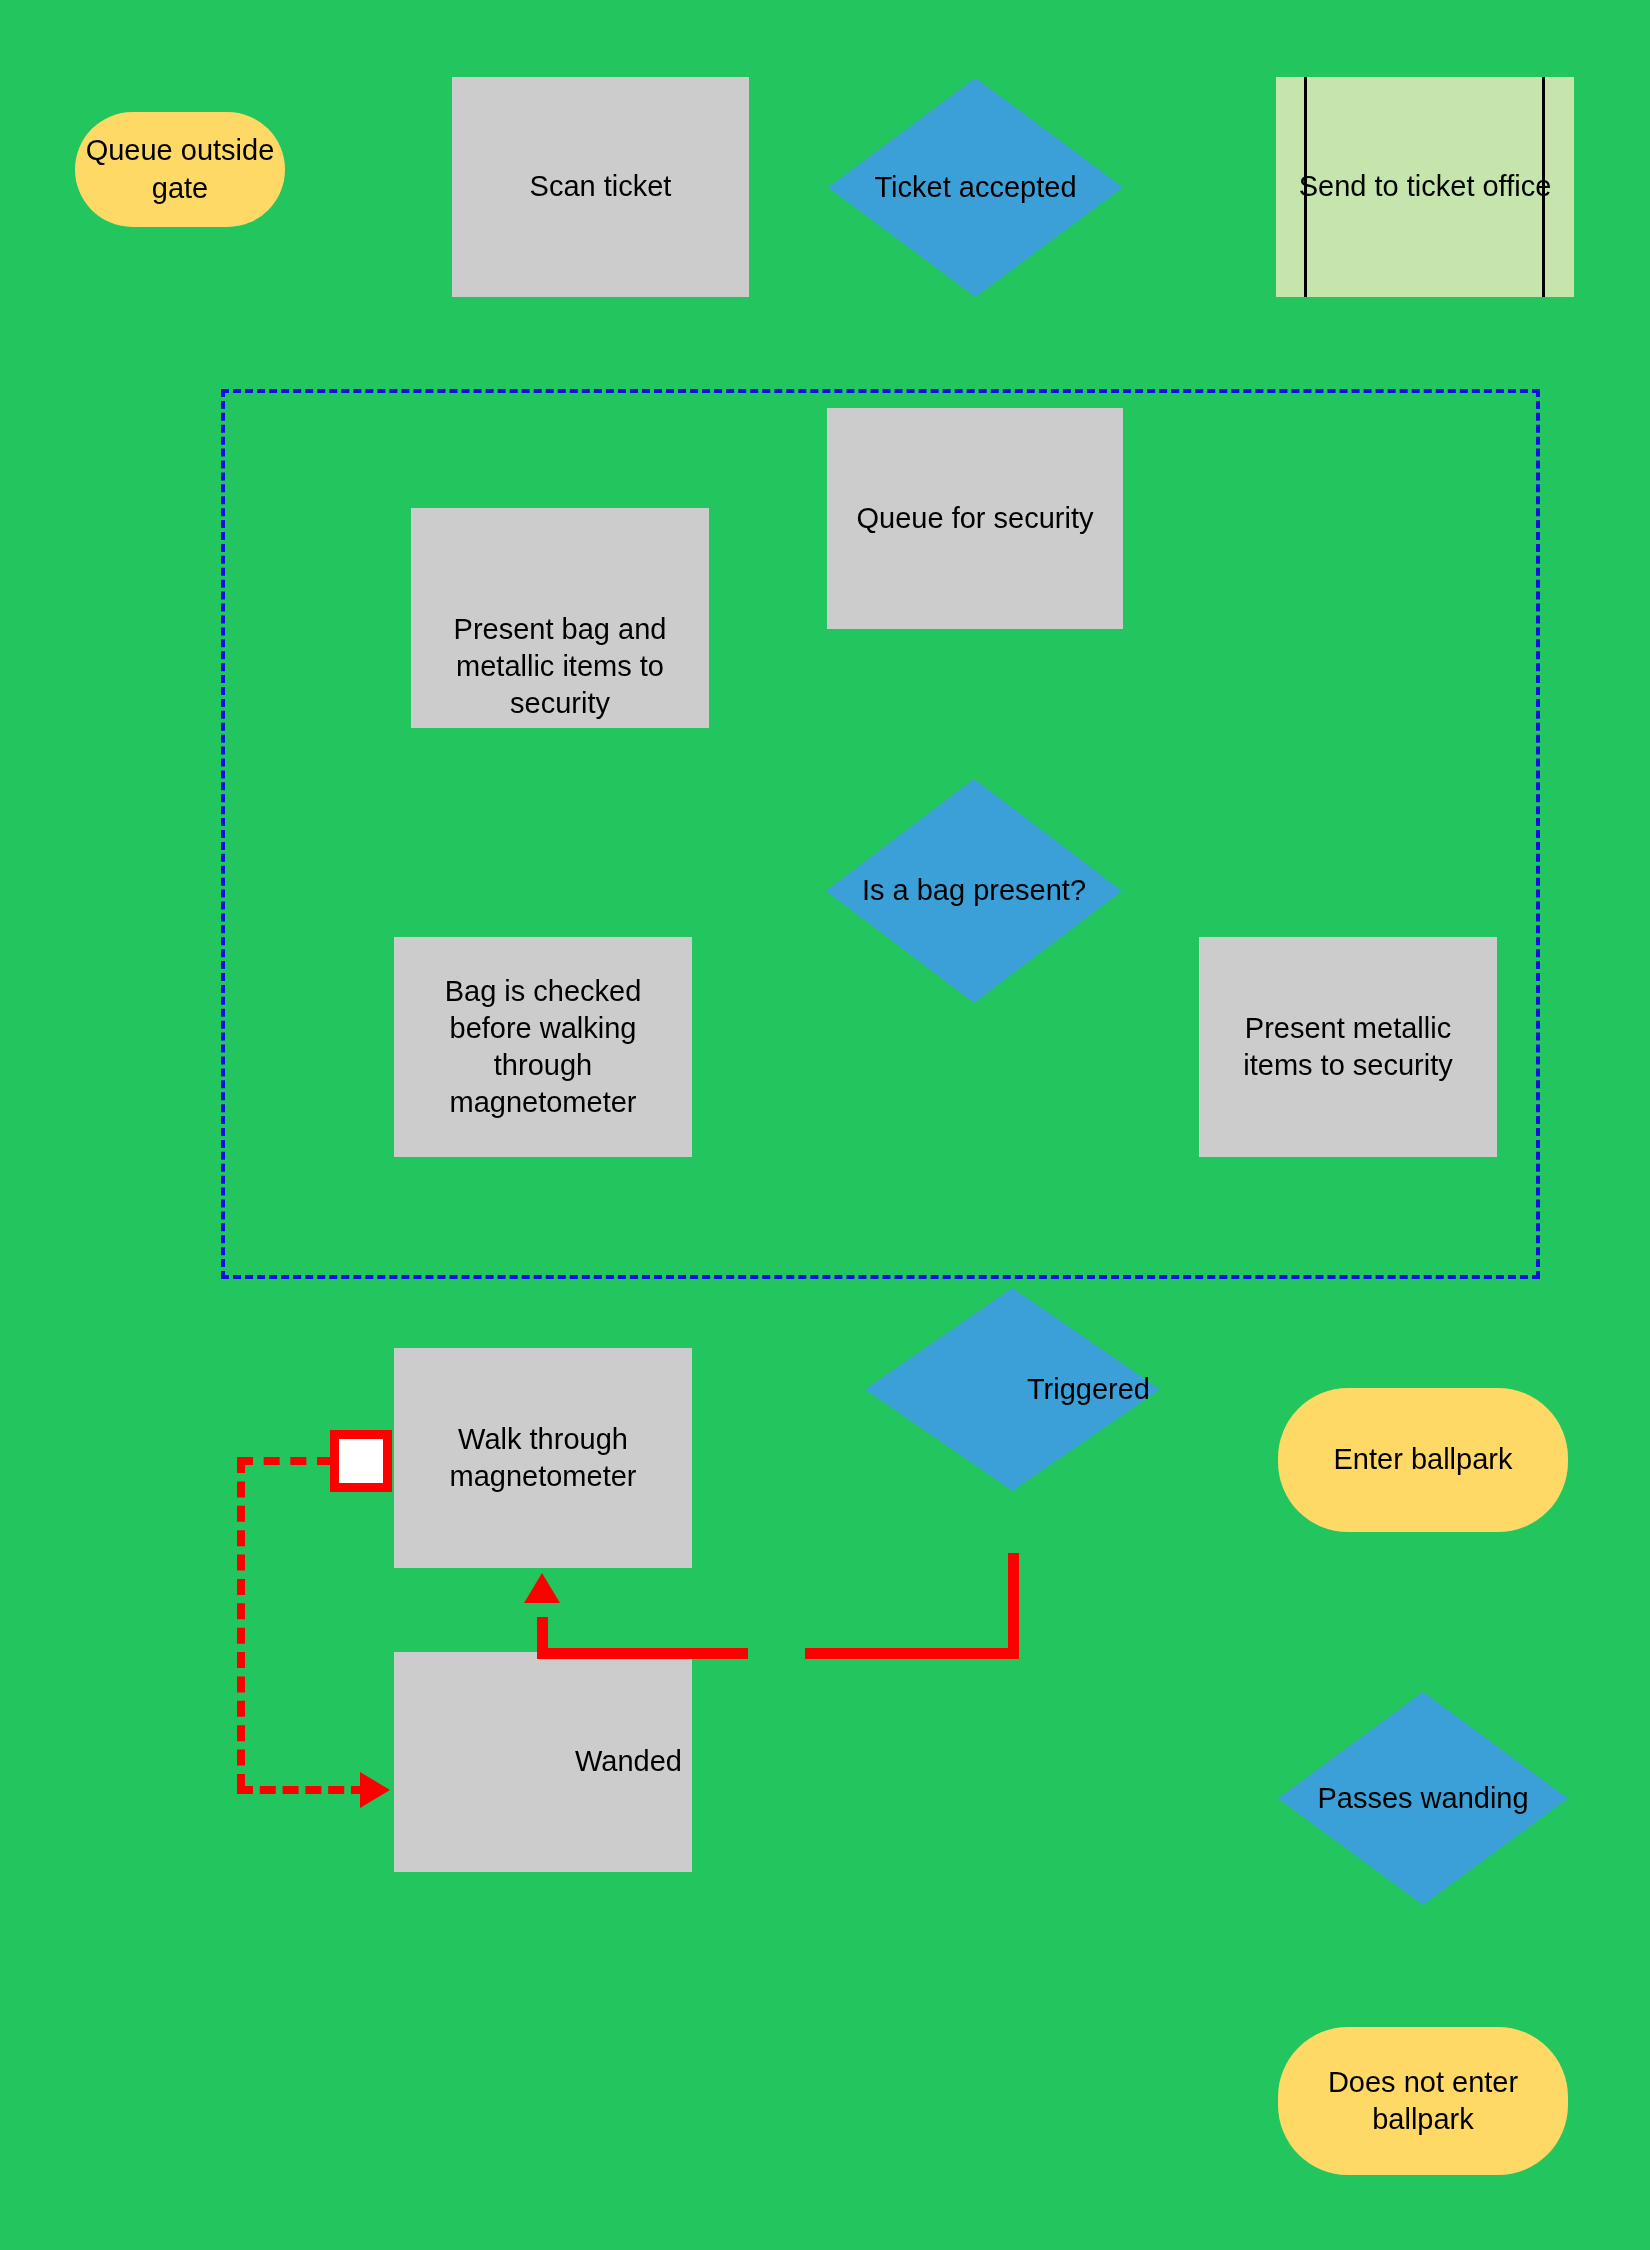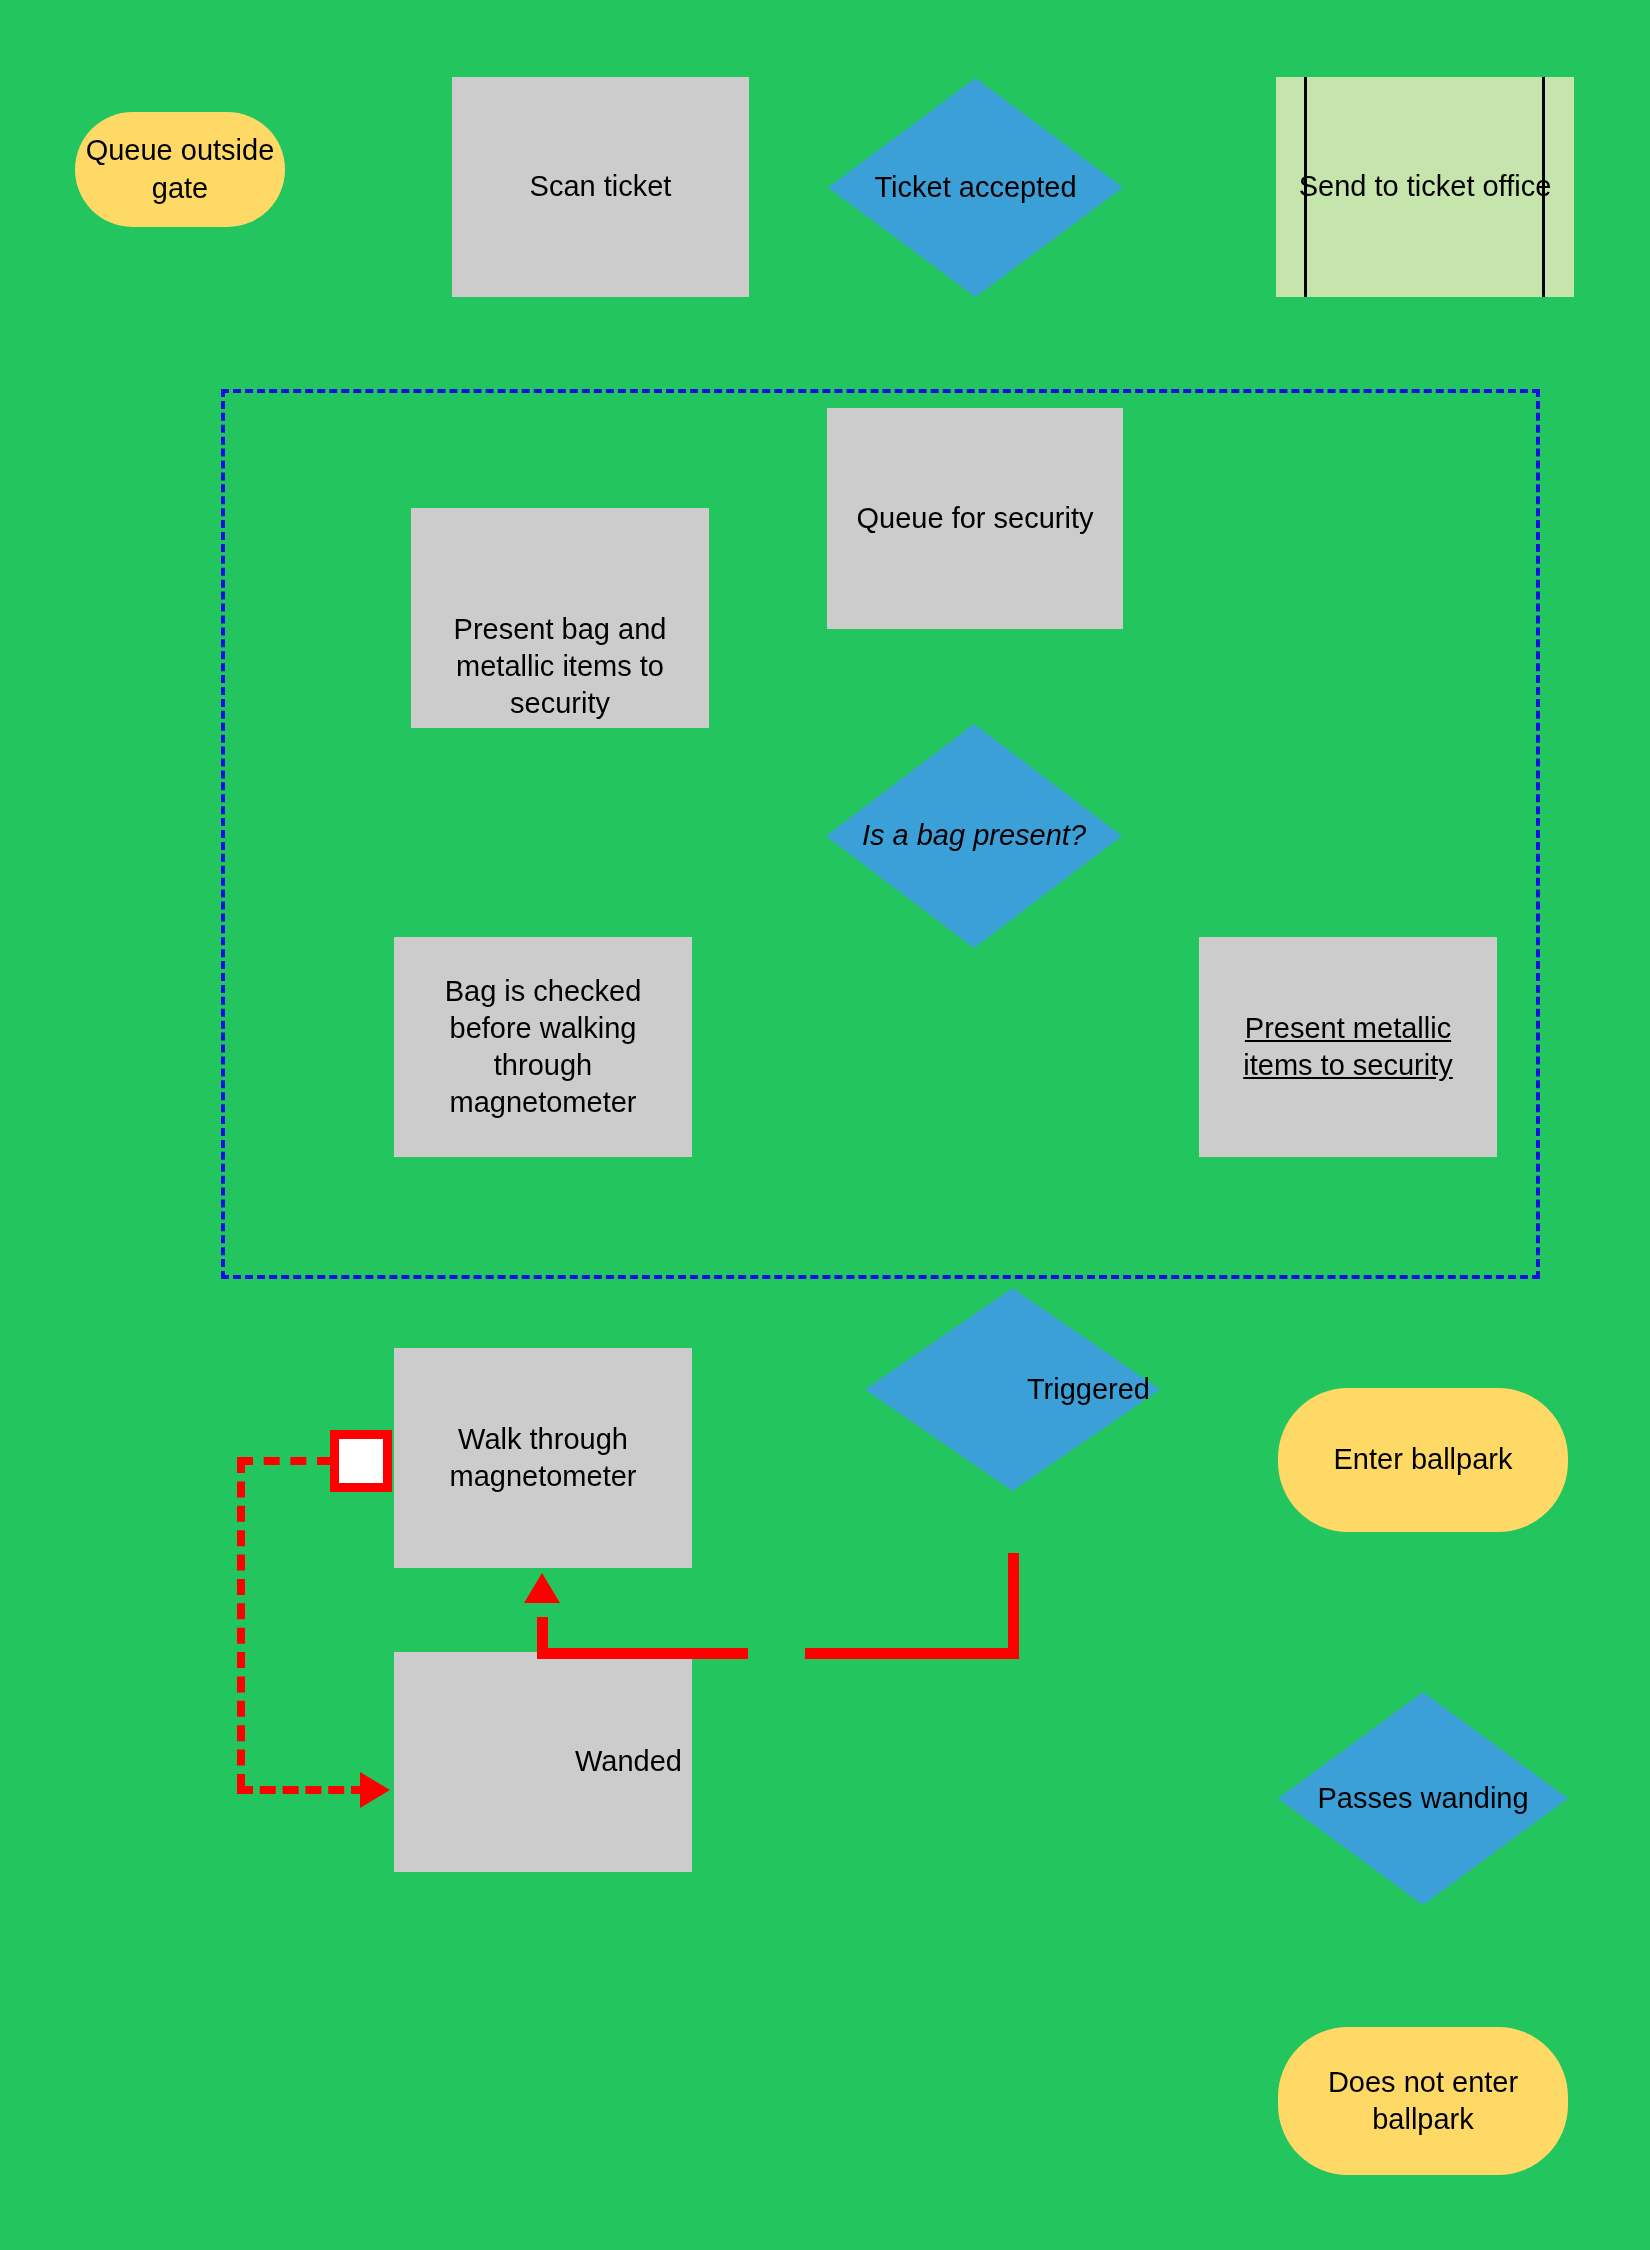--- a/index.html
+++ b/index.html
@@ -136,30 +136,30 @@
   <div class="group-box" style="left:221px; top:389px; width:1319px; height:890px;"></div>
 
   <div class="node process" style="left:827px; top:408px; width:296px; height:221px;text-align:center;">
     <span class="lbl">Queue for security</span>
   </div>
 
   <div class="node process" style="left:411px; top:508px; width:298px; height:220px;align-items:flex-end;">
     <span class="lbl">Present bag and metallic items to security</span>
   </div>
 
-  <div class="node decision" style="left:826px; top:724px; width:296px; height:224px;font-style:italic;">
+  <div class="node decision" style="left:826px; top:779px; width:296px; height:224px;">
     <div class="dia"></div>
     <span class="lbl">Is a bag present?</span>
   </div>
 
   <div class="node process" style="left:394px; top:937px; width:298px; height:220px;">
     <span class="lbl">Bag is checked before walking through magnetometer</span>
   </div>
 
-  <div class="node process" style="left:1199px; top:937px; width:298px; height:220px;text-decoration:underline;">
+  <div class="node process" style="left:1199px; top:937px; width:298px; height:220px;">
     <span class="lbl">Present metallic items to security</span>
   </div>
 
   <div class="node process" style="left:394px; top:1348px; width:298px; height:220px;">
     <span class="lbl">Walk through magnetometer</span>
   </div>
 
   <div class="node decision" style="left:865px; top:1288px; width:295px; height:203px;text-align:right;">
     <div class="dia"></div>
     <span class="lbl">Triggered</span>

